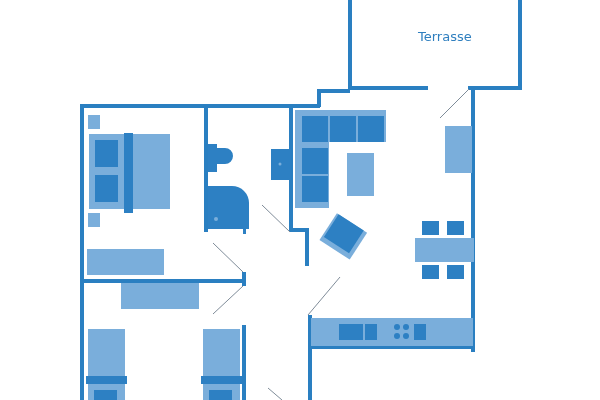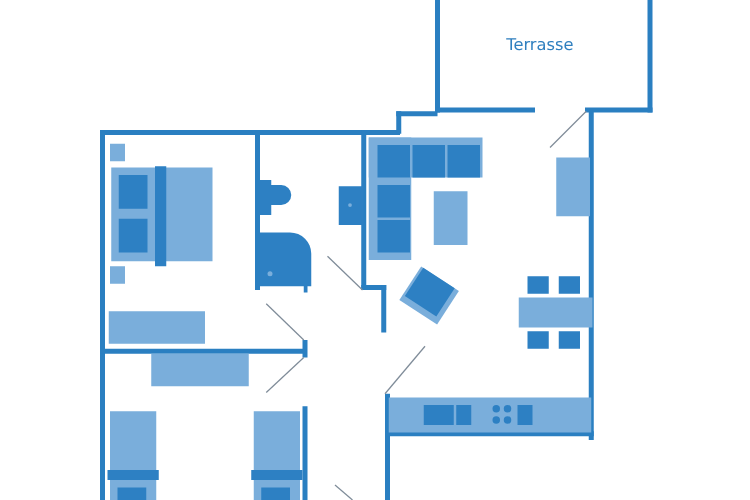--- a/index.html
+++ b/index.html
@@ -106,13 +106,13 @@
     <rect x="121" y="283" width="78" height="26" fill="#7aaedb"></rect>
     <rect x="88" y="329" width="37" height="71" fill="#7aaedb"></rect>
     <rect x="86" y="376" width="41" height="8" fill="#2d80c3"></rect>
     <rect x="94" y="390" width="23" height="10" fill="#2d80c3"></rect>
     <rect x="203" y="329" width="37" height="71" fill="#7aaedb"></rect>
     <rect x="201" y="376" width="41" height="8" fill="#2d80c3"></rect>
     <rect x="209" y="390" width="23" height="10" fill="#2d80c3"></rect>
   </g>
 </svg>
 
-<div class="label" style="left:405px; top:29px;">Terrasse</div>
+<div class="label" style="left:418px; top:29px;">Terrasse</div>
 
 </body></html>

